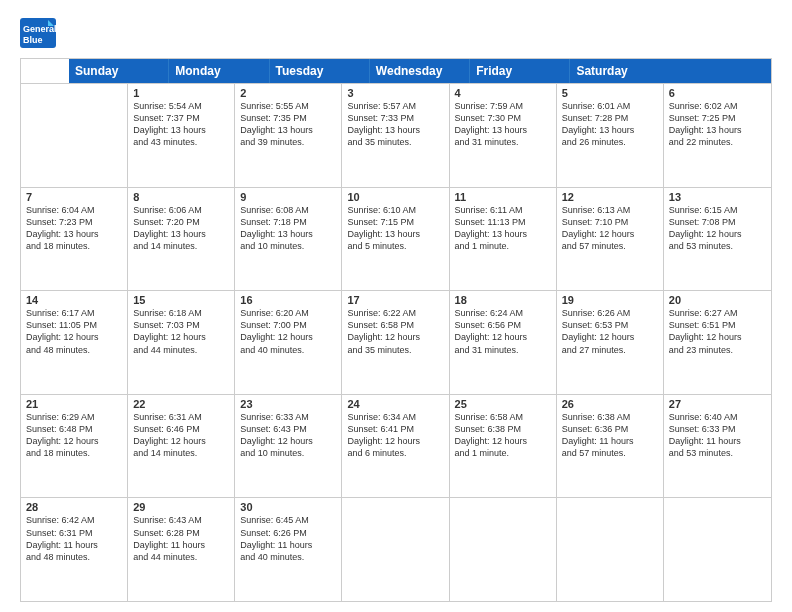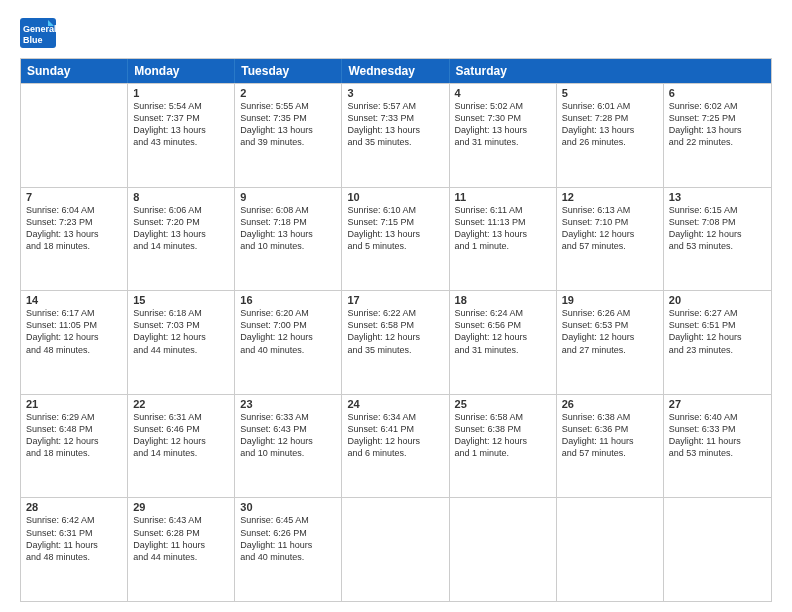--- a/index.html
+++ b/index.html
@@ -48,20 +48,21 @@
     .calendar {
       flex: 1;
       display: flex;
       flex-direction: column;
       border: 1px solid #ccc;
     }
     .cal-header {
       display: grid;
       grid-template-columns: repeat(7, 1fr);
       background: #1565c0;
+      margin-left: 48px;
     }
     .cal-header-cell {
       color: #fff;
       font-size: 12px;
       font-weight: bold;
       padding: 5px 6px;
       border-right: 1px solid #2979c8;
       text-align: left;
     }
     .cal-header-cell:last-child { border-right: none; }
@@ -124,20 +125,21 @@
       <div class="subtitle"></div>
     </div>
   </div>
 
   <div class="calendar">
     <div class="cal-header">
     <div class="cal-header-cell">Sunday</div>
         <div class="cal-header-cell">Monday</div>
         <div class="cal-header-cell">Tuesday</div>
         <div class="cal-header-cell">Wednesday</div>
+        <div class="cal-header-cell">Friday</div>
         <div class="cal-header-cell">Saturday</div>
       </div>
     <div class="cal-body">
     <div class="cal-row">
           <div class="cal-cell empty"></div>
           <div class="cal-cell">
             <span class="day-num">1</span>
             <span class="cell-line">Sunrise: 5:54 AM</span>
             <span class="cell-line">Sunset: 7:37 PM</span>
             <span class="cell-line">Daylight: 13 hours</span>
@@ -152,21 +154,21 @@
           </div>
           <div class="cal-cell">
             <span class="day-num">3</span>
             <span class="cell-line">Sunrise: 5:57 AM</span>
             <span class="cell-line">Sunset: 7:33 PM</span>
             <span class="cell-line">Daylight: 13 hours</span>
             <span class="cell-line">and 35 minutes.</span>
           </div>
           <div class="cal-cell">
             <span class="day-num">4</span>
-            <span class="cell-line">Sunrise: 5:02 AM</span>
+            <span class="cell-line">Sunrise: 7:59 AM</span>
             <span class="cell-line">Sunset: 7:30 PM</span>
             <span class="cell-line">Daylight: 13 hours</span>
             <span class="cell-line">and 31 minutes.</span>
           </div>
           <div class="cal-cell">
             <span class="day-num">5</span>
             <span class="cell-line">Sunrise: 6:01 AM</span>
             <span class="cell-line">Sunset: 7:28 PM</span>
             <span class="cell-line">Daylight: 13 hours</span>
             <span class="cell-line">and 26 minutes.</span>

